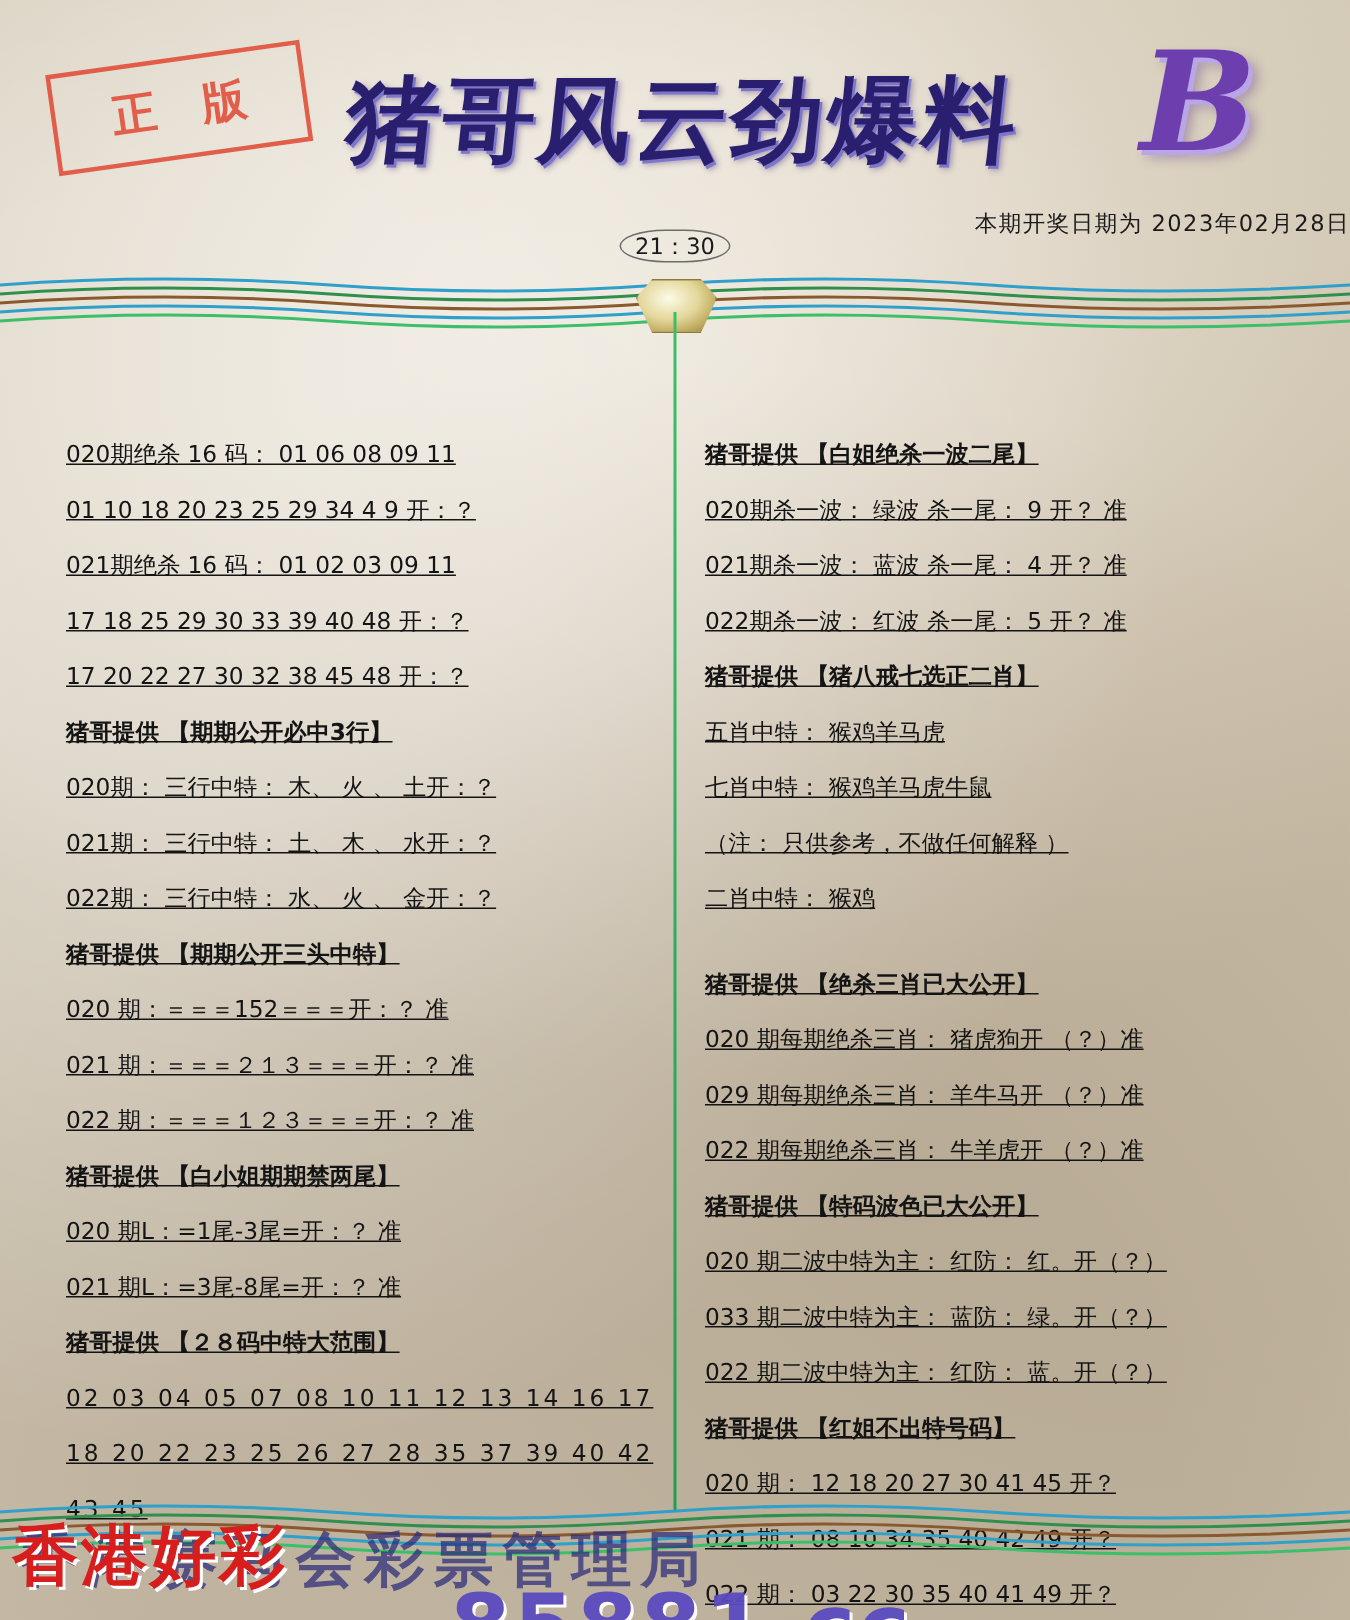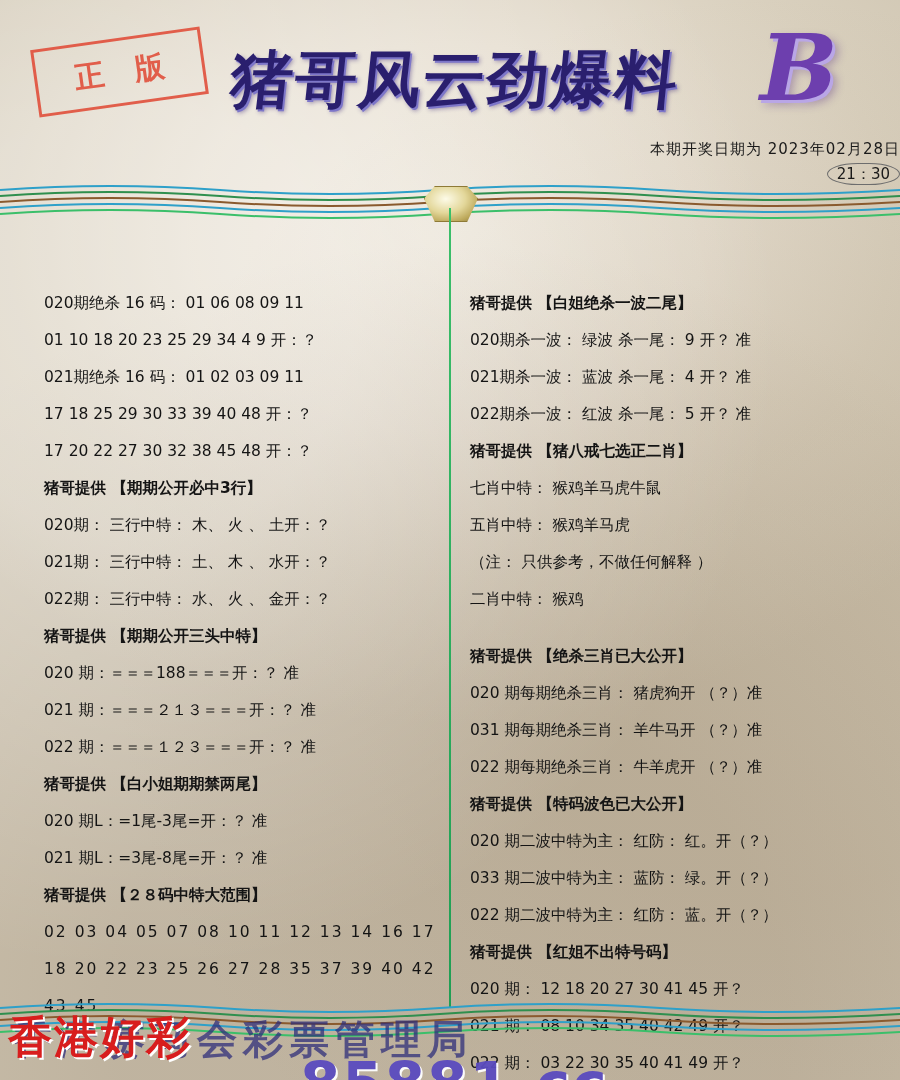--- a/index.html
+++ b/index.html
@@ -56,21 +56,21 @@
     font-size:92px;font-style:italic;font-weight:bold;
     color:#6d3fae;
     text-shadow:3px 3px 0 #b9a6e6, 6px 5px 8px rgba(80,40,130,.35);
     line-height:92px;
   }
   .subtitle{
     position:absolute;left:0;right:0;top:140px;text-align:right;
     font-size:15px;color:#1a1a1a;letter-spacing:1px;
   }
   .subtime{
-    position:absolute;left:0;right:0;top:165px;text-align:right;
+    position:absolute;left:0;right:0;top:155px;text-align:center;
     font-size:15px;color:#1a1a1a;
   }
   .subtime span{
     border:1px solid #6d6d6d;border-radius:50%/60%;
     padding:1px 9px;
   }
   
   .waves{position:absolute;left:0;width:900px;height:42px;overflow:hidden;}
   .waves.top{top:182px;}
   .waves.bottom{top:1000px;}
@@ -87,21 +87,21 @@
     position:absolute;left:449px;top:208px;width:2px;height:800px;
     background:linear-gradient(180deg,#3bbf6a,#1f9e54);
   }
   
   .col{
     position:absolute;top:285px;
     font-size:15.5px;color:#141414;line-height:1;
   }
   .col.left{left:44px;width:400px;}
   .col.right{left:470px;width:405px;}
-  .row{height:37px;display:flex;align-items:center;white-space:nowrap;}
+  .row{height:37px;display:flex;align-items:center;white-space:nowrap;text-decoration:underline;}
   .hdr{font-weight:bold;}
   .spacer{height:20px;}
   .nums{letter-spacing:2px;}
   
   .bottom-text{
     position:absolute;left:0;right:0;top:1012px;text-align:left;
     font-size:40px;font-weight:bold;color:#2b2b7a;letter-spacing:6px;
     opacity:.72;
     padding-left:13px;
   }
@@ -146,46 +146,46 @@
     <div class="row">020期绝杀 16 码：    01 06  08  09  11</div>
     <div class="row">01  10  18  20  23  25  29  34  4 9 开：？</div>
     <div class="row">021期绝杀 16 码：    01  02  03  09  11</div>
     <div class="row">17  18  25  29  30  33  39  40  48  开：？</div>
     <div class="row">17  20  22  27  30  32  38  45  48  开：？</div>
     <div class="row hdr">猪哥提供    【期期公开必中3行】</div>
     <div class="row">020期：  三行中特：  木、  火 、  土开：？</div>
     <div class="row">021期：  三行中特：  土、  木 、  水开：？</div>
     <div class="row">022期：  三行中特：  水、  火 、  金开：？</div>
     <div class="row hdr">猪哥提供   【期期公开三头中特】</div>
-    <div class="row">020 期：＝＝＝188＝＝＝开：？ 准</div>
+    <div class="row">020 期：＝＝＝152＝＝＝开：？ 准</div>
     <div class="row">021 期：＝＝＝２１３＝＝＝开：？ 准</div>
     <div class="row">022 期：＝＝＝１２３＝＝＝开：？ 准</div>
     <div class="row hdr">猪哥提供   【白小姐期期禁两尾】</div>
     <div class="row">020 期L：=1尾-3尾=开：？ 准</div>
     <div class="row">021 期L：=3尾-8尾=开：？ 准</div>
     <div class="row hdr">猪哥提供   【２８码中特大范围】</div>
     <div class="row nums">02  03  04  05  07  08  10  11  12  13  14  16  17</div>
     <div class="row nums">18  20  22  23  25  26  27  28  35  37  39  40  42</div>
     <div class="row nums">43  45</div>
   </div>
 
   <div class="col right">
     <div class="row hdr">猪哥提供   【白姐绝杀一波二尾】</div>
     <div class="row">020期杀一波：   绿波   杀一尾：   9 开？ 准</div>
     <div class="row">021期杀一波：   蓝波   杀一尾：   4 开？ 准</div>
     <div class="row">022期杀一波：   红波   杀一尾：   5 开？ 准</div>
     <div class="row hdr">猪哥提供   【猪八戒七选正二肖】</div>
+    <div class="row">五肖中特：    猴鸡羊马虎</div>
     <div class="row">七肖中特：    猴鸡羊马虎牛鼠</div>
-    <div class="row">五肖中特：    猴鸡羊马虎</div>
     <div class="row">（注：  只供参考，不做任何解释 ）</div>
     <div class="row">二肖中特：    猴鸡</div>
     <div class="spacer"></div>
     <div class="row hdr">猪哥提供   【绝杀三肖已大公开】</div>
     <div class="row">020  期每期绝杀三肖：   猪虎狗开 （？）准</div>
-    <div class="row">031  期每期绝杀三肖：   羊牛马开 （？）准</div>
+    <div class="row">029  期每期绝杀三肖：   羊牛马开 （？）准</div>
     <div class="row">022  期每期绝杀三肖：   牛羊虎开 （？）准</div>
     <div class="row hdr">猪哥提供   【特码波色已大公开】</div>
     <div class="row">020 期二波中特为主：   红防：  红。开（？）</div>
     <div class="row">033 期二波中特为主：   蓝防：  绿。开（？）</div>
     <div class="row">022 期二波中特为主：   红防：  蓝。开（？）</div>
     <div class="row hdr">猪哥提供   【红姐不出特号码】</div>
     <div class="row">020 期：  12   18   20   27   30   41   45  开？</div>
     <div class="row">021 期：  08   10   34   35   40   42   49  开？</div>
     <div class="row">022 期：  03   22   30   35   40   41   49  开？</div>
   </div>

